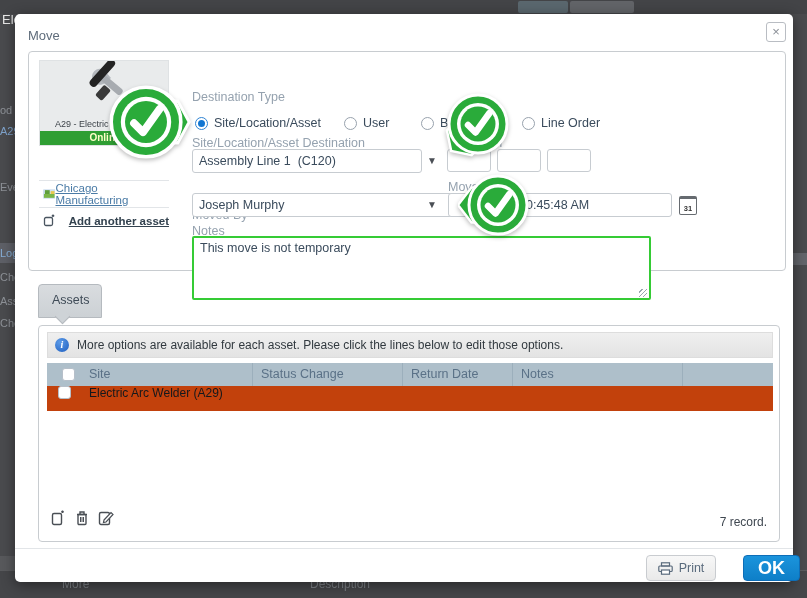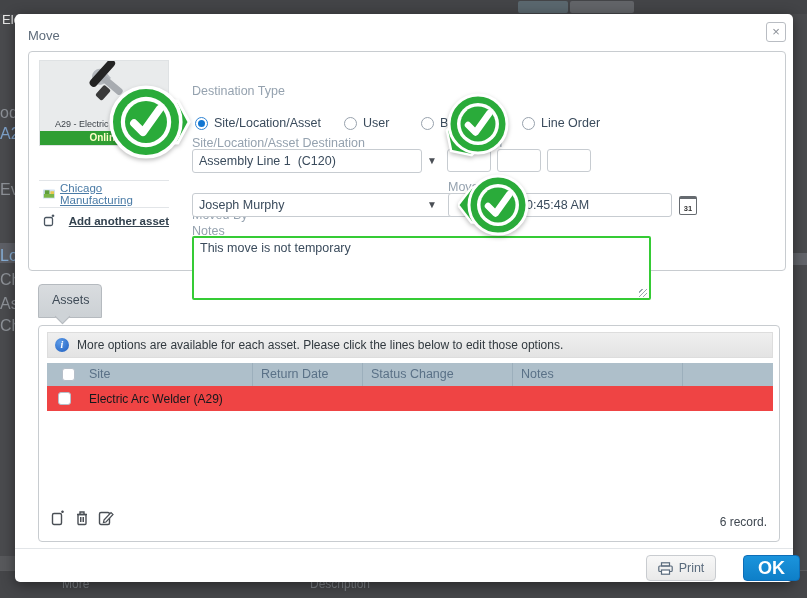--- a/index.html
+++ b/index.html
@@ -1,39 +1,39 @@
 <!DOCTYPE html>
 <html><head>
 <meta charset="utf-8">
 <style>
   * { margin:0; padding:0; box-sizing:border-box; }
   html,body { width:807px; height:598px; overflow:hidden; }
   body { font-family:"Liberation Sans", sans-serif; }
   .stage { position:relative; width:807px; height:598px; background:#4a4b4e; overflow:hidden; }
 
   
-  .frag { position:absolute; color:#8e9298; font-size:16px; white-space:nowrap; }
+  .frag { position:absolute; color:#8e9298; font-size:11px; white-space:nowrap; }
   .backdrop-topstrip { position:absolute; left:0; top:0; width:807px; height:14px; background:#434447; }
   .bd-btn { position:absolute; border-radius:2px; }
   .backdrop-bottom { position:absolute; left:0; top:570px; width:807px; height:28px; background:#454649; border-top:1px solid #5a5b5e; }
   .bd-col { position:absolute; top:6px; color:#7c8085; font-size:12px; }
 
   
   .modal { position:absolute; left:15px; top:14px; width:778px; height:568px; background:#ffffff; border-radius:5px; box-shadow:0 3px 14px rgba(0,0,0,.45); z-index:10; }
   .modal-title { position:absolute; left:13px; top:14px; font-size:13px; color:#5f6c7b; }
   .close-btn { position:absolute; left:751px; top:8px; width:20px; height:20px; border:1px solid #b9bdc3; border-radius:3px; color:#8a8f96; font-size:13px; line-height:17px; text-align:center; cursor:pointer; background:#fff; }
 
   .topbox { position:absolute; left:13px; top:37px; width:758px; height:220px; border:1px solid #c8ccd0; border-radius:4px; background:#fff; }
 
   
   .asset-card { position:absolute; left:10px; top:8px; width:130px; height:86px; background:#e9ebec; border:1px solid #dfe2e4; overflow:hidden; }
   .asset-img { position:absolute; left:0; top:0; width:130px; height:55px; }
   .asset-name { position:absolute; left:0; top:58px; width:130px; text-align:center; font-size:9px; color:#3c4248; }
   .online-bar { position:absolute; left:0; bottom:0; width:130px; height:14px; background:#2f9e33; color:#ffffc8; font-size:10px; font-weight:bold; text-align:center; line-height:14px; }
-  .side-row { position:absolute; left:10px; width:130px; height:26px; border-top:1px solid #e2e5e8; display:flex; align-items:center; gap:5px; padding-left:4px; }
+  .side-row { position:absolute; left:10px; width:130px; height:26px; border-top:1px solid #e2e5e8; display:flex; align-items:center; padding-left:4px; }
   .site-link { font-size:11.5px; color:#4a7ba6; text-decoration:underline; cursor:pointer; }
   .add-link { font-size:11.5px; color:#33424f; font-weight:bold; text-decoration:underline; cursor:pointer; }
 
   
   .lbl { position:absolute; font-size:12.5px; color:#95a2af; white-space:nowrap; }
   .txt { position:absolute; height:24px; border:1px solid #c7ccd1; border-radius:3px; font-family:"Liberation Sans",sans-serif; font-size:12.5px; color:#3a4b5c; padding:0 6px; background:#fff; }
   .radio { position:absolute; width:13px; height:13px; border:1px solid #98a2ad; border-radius:50%; background:#fff; cursor:pointer; }
   .radio.sel { border-color:#2e83d3; }
   .radio.sel::after { content:""; position:absolute; left:2px; top:2px; width:7px; height:7px; border-radius:50%; background:#1276d2; }
   .rlabel { position:absolute; font-size:12.5px; color:#3a4b5c; white-space:nowrap; cursor:default; }
@@ -45,21 +45,21 @@
   .stamp { position:absolute; pointer-events:none; filter:drop-shadow(0 2px 2px rgba(0,0,0,.25)); }
 
   
   .tab { position:absolute; left:23px; top:270px; width:64px; height:34px; background:linear-gradient(#d9dcdf,#ccd1d5); border:1px solid #b5babf; border-radius:4px 4px 0 0; font-size:12.5px; color:#3f4b57; padding:8px 0 0 13px; cursor:pointer; }
   .tab-notch { position:absolute; left:42px; top:297px; width:11px; height:11px; background:#ced3d7; border-right:1px solid #b5babf; border-bottom:1px solid #b5babf; transform:rotate(45deg); }
   .panel { position:absolute; left:23px; top:311px; width:742px; height:217px; border:1px solid #c8ccd0; border-radius:4px; background:#fff; }
   .infobar { position:absolute; left:8px; top:6px; width:726px; height:26px; background:linear-gradient(#efefef,#e3e3e3); border:1px solid #ddd; display:flex; align-items:center; gap:8px; padding-left:7px; font-size:12px; color:#31393f; }
   .info-ic { width:14px; height:14px; border-radius:50%; background:radial-gradient(circle at 35% 30%, #5b9ae8, #1f5fc0); color:#fff; font-size:10px; font-weight:bold; font-family:"Liberation Serif",serif; font-style:italic; text-align:center; line-height:14px; flex:0 0 14px; }
   .thead { position:absolute; left:8px; top:37px; width:726px; height:23px; background:#aebfca; display:flex; }
   .th { font-size:12.5px; color:#5a7187; line-height:23px; padding-left:8px; border-right:1px solid #9cafbc; }
-  .trow { position:absolute; left:8px; top:60px; width:726px; height:25px; background:#ef4444; display:flex; align-items:center; }
+  .trow { position:absolute; left:8px; top:60px; width:726px; height:25px; background:#c2410c; display:flex; align-items:flex-start; }
   .td { font-size:12px; color:#14181c; padding-left:8px; }
   .cbx { width:13px; height:13px; border:1px solid #b6bfc9; border-radius:3px; background:#fff; cursor:pointer; }
   .gridicons { position:absolute; left:12px; top:184px; display:flex; gap:9px; }
   .gridicons svg { cursor:pointer; }
   .reccount { position:absolute; right:12px; top:189px; font-size:12px; color:#3f4750; }
 
   
   .dfooter { position:absolute; left:0; top:534px; width:778px; height:52px; border-top:1px solid #e2e5e8; }
   .btn-print { position:absolute; left:631px; top:6px; width:70px; height:26px; background:linear-gradient(#f8f8f8,#e9e9e9); border:1px solid #c9ccd0; border-radius:4px; font-size:12.5px; color:#5a6b7d; display:flex; align-items:center; justify-content:center; gap:6px; cursor:pointer; }
   .btn-ok { position:absolute; left:707px; top:6px; width:57px; height:26px; background:linear-gradient(#1b94dc,#0e7fc8); border:1px solid #0d6eb8; border-radius:4px; font-size:18px; font-weight:bold; color:#fff; text-align:center; line-height:24px; cursor:pointer;margin-left:21px; }
@@ -116,21 +116,21 @@
         <span class="site-link">Chicago Manufacturing</span>
       </div>
       <div class="side-row" style="top:155px;justify-content:space-between;">
         <svg width="13" height="13" viewBox="0 0 13 13">
           <rect x="1.5" y="3.5" width="8" height="8" rx="1.5" fill="none" stroke="#4a5560" stroke-width="1.3"></rect>
           <path d="M10 3 v-2.5 M8.75 1.75 h2.5" stroke="#4a5560" stroke-width="1.3" fill="none"></path>
         </svg>
         <span class="add-link">Add another asset</span>
       </div>
 
-      <div class="lbl" style="left:163px; top:32px;">Destination Type</div>
+      <div class="lbl" style="left:163px; top:38px;">Destination Type</div>
       <div class="radio sel" style="left:166px; top:65px;"></div>
       <div class="rlabel" style="left:185px; top:64px;">Site/Location/Asset</div>
       <div class="radio" style="left:315px; top:65px;"></div>
       <div class="rlabel" style="left:334px; top:64px;">User</div>
       <div class="radio" style="left:392px; top:65px;"></div>
       <div class="rlabel" style="left:411px; top:64px;">B</div>
       <div class="radio" style="left:493px; top:65px;"></div>
       <div class="rlabel" style="left:512px; top:64px;">Line Order</div>
 
       <div class="lbl" style="left:163px; top:84px;">Site/Location/Asset Destination</div>
@@ -186,22 +186,22 @@
       <div class="infobar">
         <div class="info-ic">i</div>
         <span>More options are available for each asset. Please click the lines below to edit those options.</span>
       </div>
 
       <div class="thead">
         <div class="th" style="width:34px; display:flex; align-items:center; justify-content:center; border-right:none;">
           <div class="cbx"></div>
         </div>
         <div class="th" style="width:172px;">Site</div>
+        <div class="th" style="width:150px;">Status Change</div>
         <div class="th" style="width:110px;">Return Date</div>
-        <div class="th" style="width:150px;">Status Change</div>
         <div class="th" style="width:170px;">Notes</div>
         <div class="th" style="flex:1; border-right:none;"></div>
       </div>
 
       <div class="trow">
         <div style="width:34px; display:flex; justify-content:center;">
           <div class="cbx"></div>
         </div>
         <div class="td" style="width:172px;">Electric Arc Welder (A29)</div>
         <div class="td" style="width:150px;"></div>
@@ -217,21 +217,21 @@
         <svg width="14" height="16" viewBox="0 0 14 16">
           <path d="M2 4.5 h10 M5 4 v-2 h4 v2" stroke="#4a4f55" stroke-width="1.4" fill="none"></path>
           <rect x="3" y="4.5" width="8" height="10" rx="1" fill="none" stroke="#4a4f55" stroke-width="1.4"></rect>
           <path d="M5.5 7 v5 M7 7 v5 M8.5 7 v5" stroke="#4a4f55" stroke-width="1"></path>
         </svg>
         <svg width="16" height="16" viewBox="0 0 16 16">
           <rect x="1.5" y="2.5" width="10" height="12" rx="1.5" fill="none" stroke="#4a4f55" stroke-width="1.4"></rect>
           <path d="M6 10 L13 2.5 L15 4.5 L8 12 L5.5 12.5 z" fill="#fff" stroke="#4a4f55" stroke-width="1.2"></path>
         </svg>
       </div>
-      <div class="reccount">6 record.</div>
+      <div class="reccount">7 record.</div>
     </div>
 
     <div class="dfooter">
       <div class="btn-print">
         <svg width="15" height="13" viewBox="0 0 15 13">
           <rect x="3.5" y="0.8" width="8" height="3.2" fill="none" stroke="#5a6b7d" stroke-width="1.2"></rect>
           <rect x="0.8" y="4" width="13.4" height="5.5" rx="1" fill="none" stroke="#5a6b7d" stroke-width="1.2"></rect>
           <rect x="3.5" y="8" width="8" height="4.2" fill="#fff" stroke="#5a6b7d" stroke-width="1.2"></rect>
         </svg>
         <span>Print</span>

